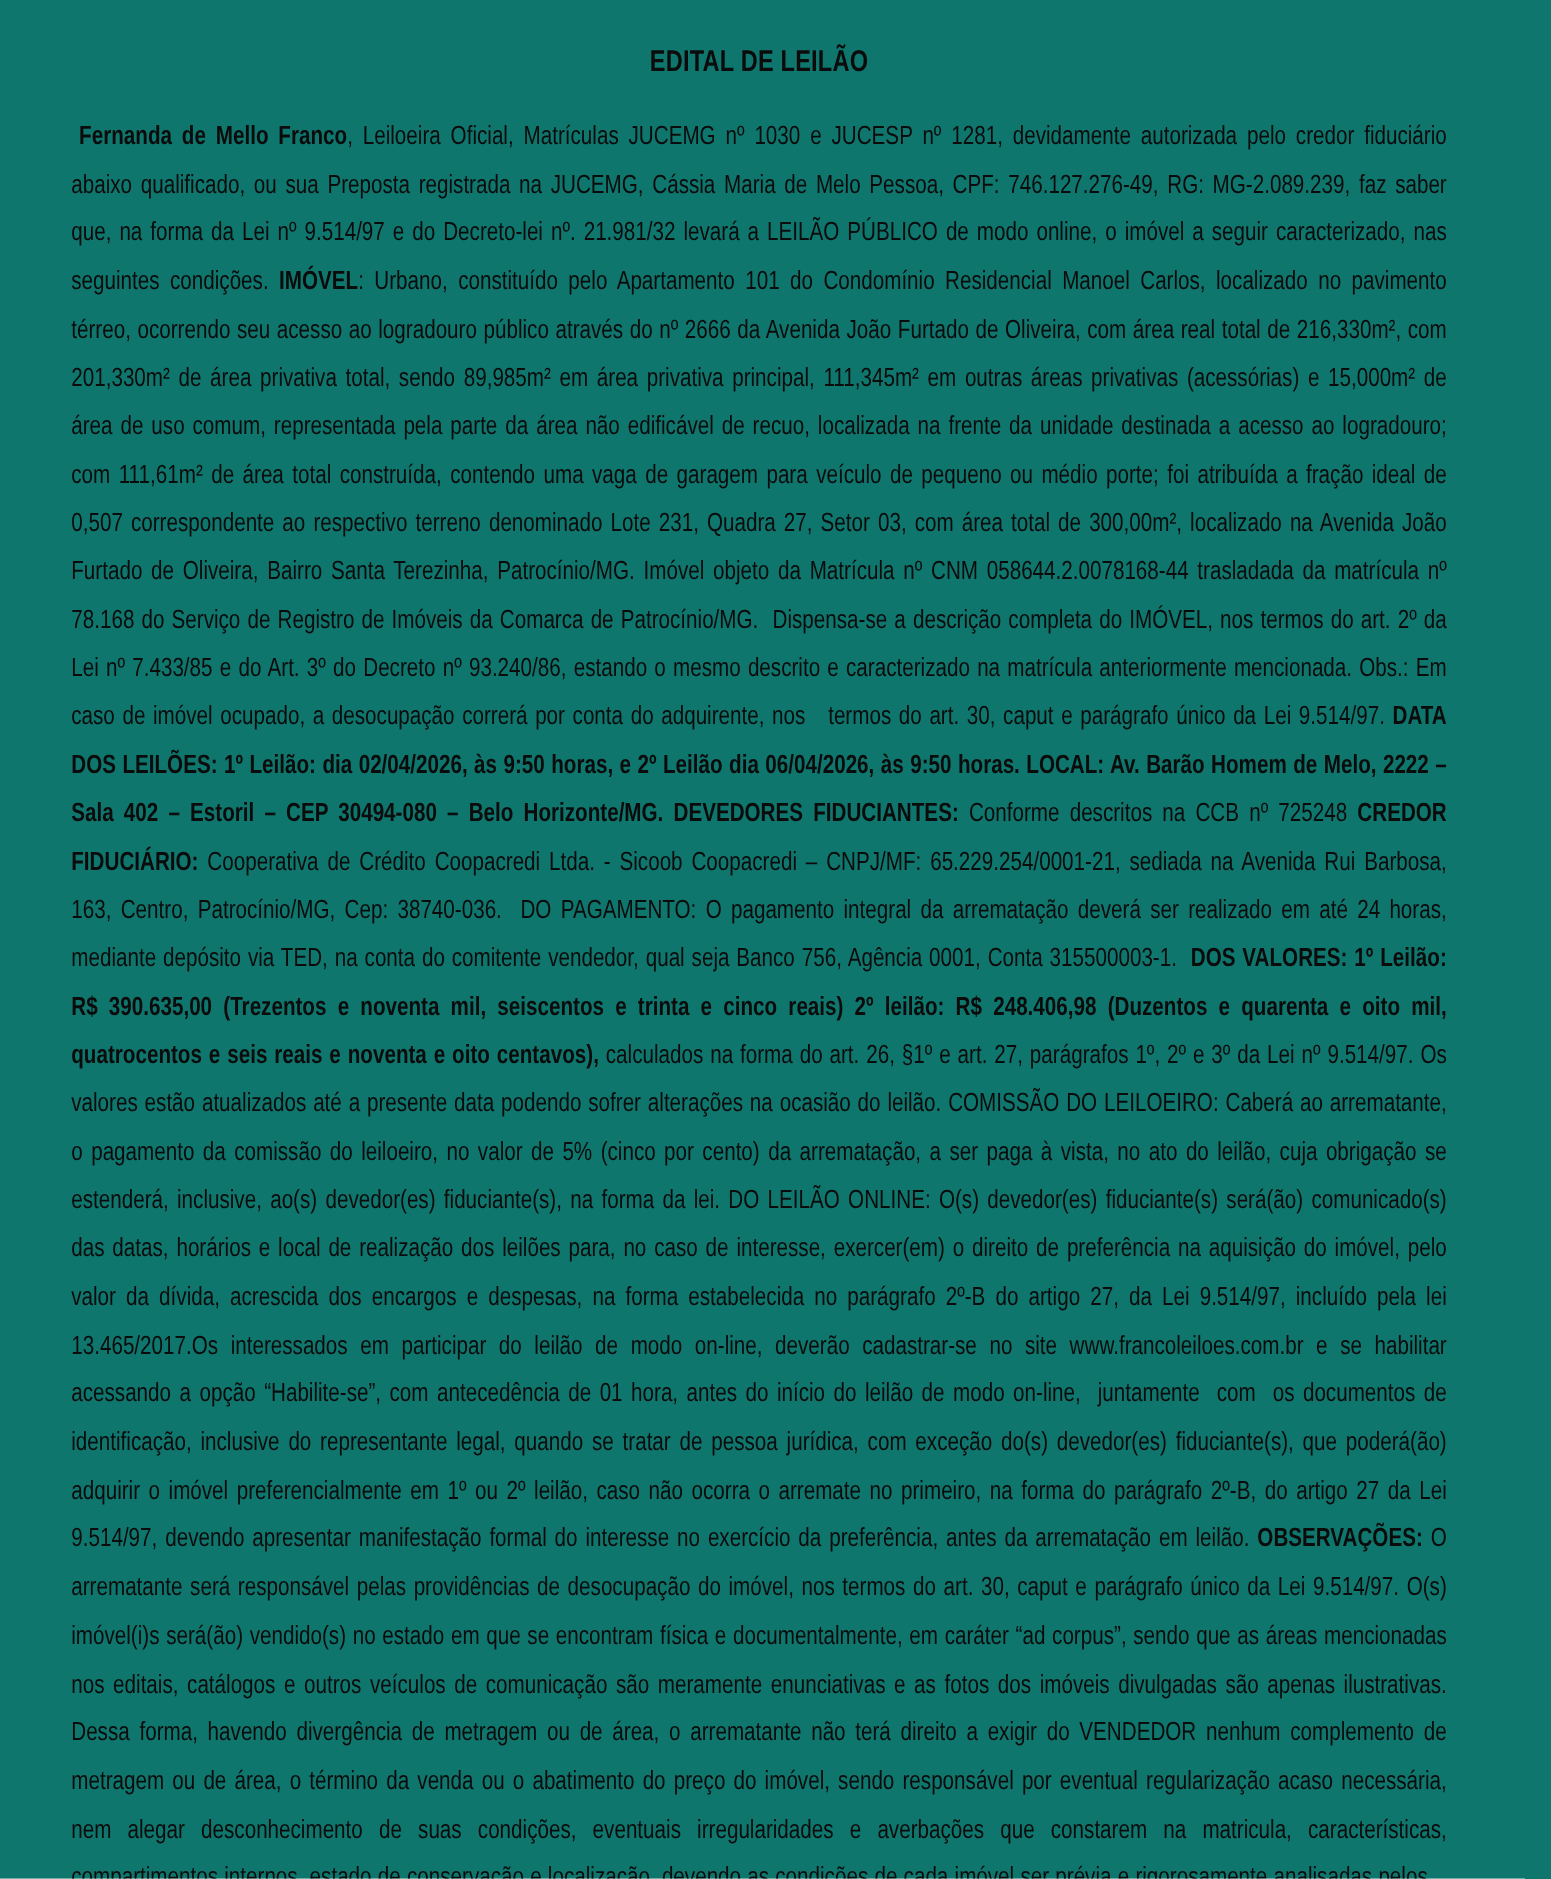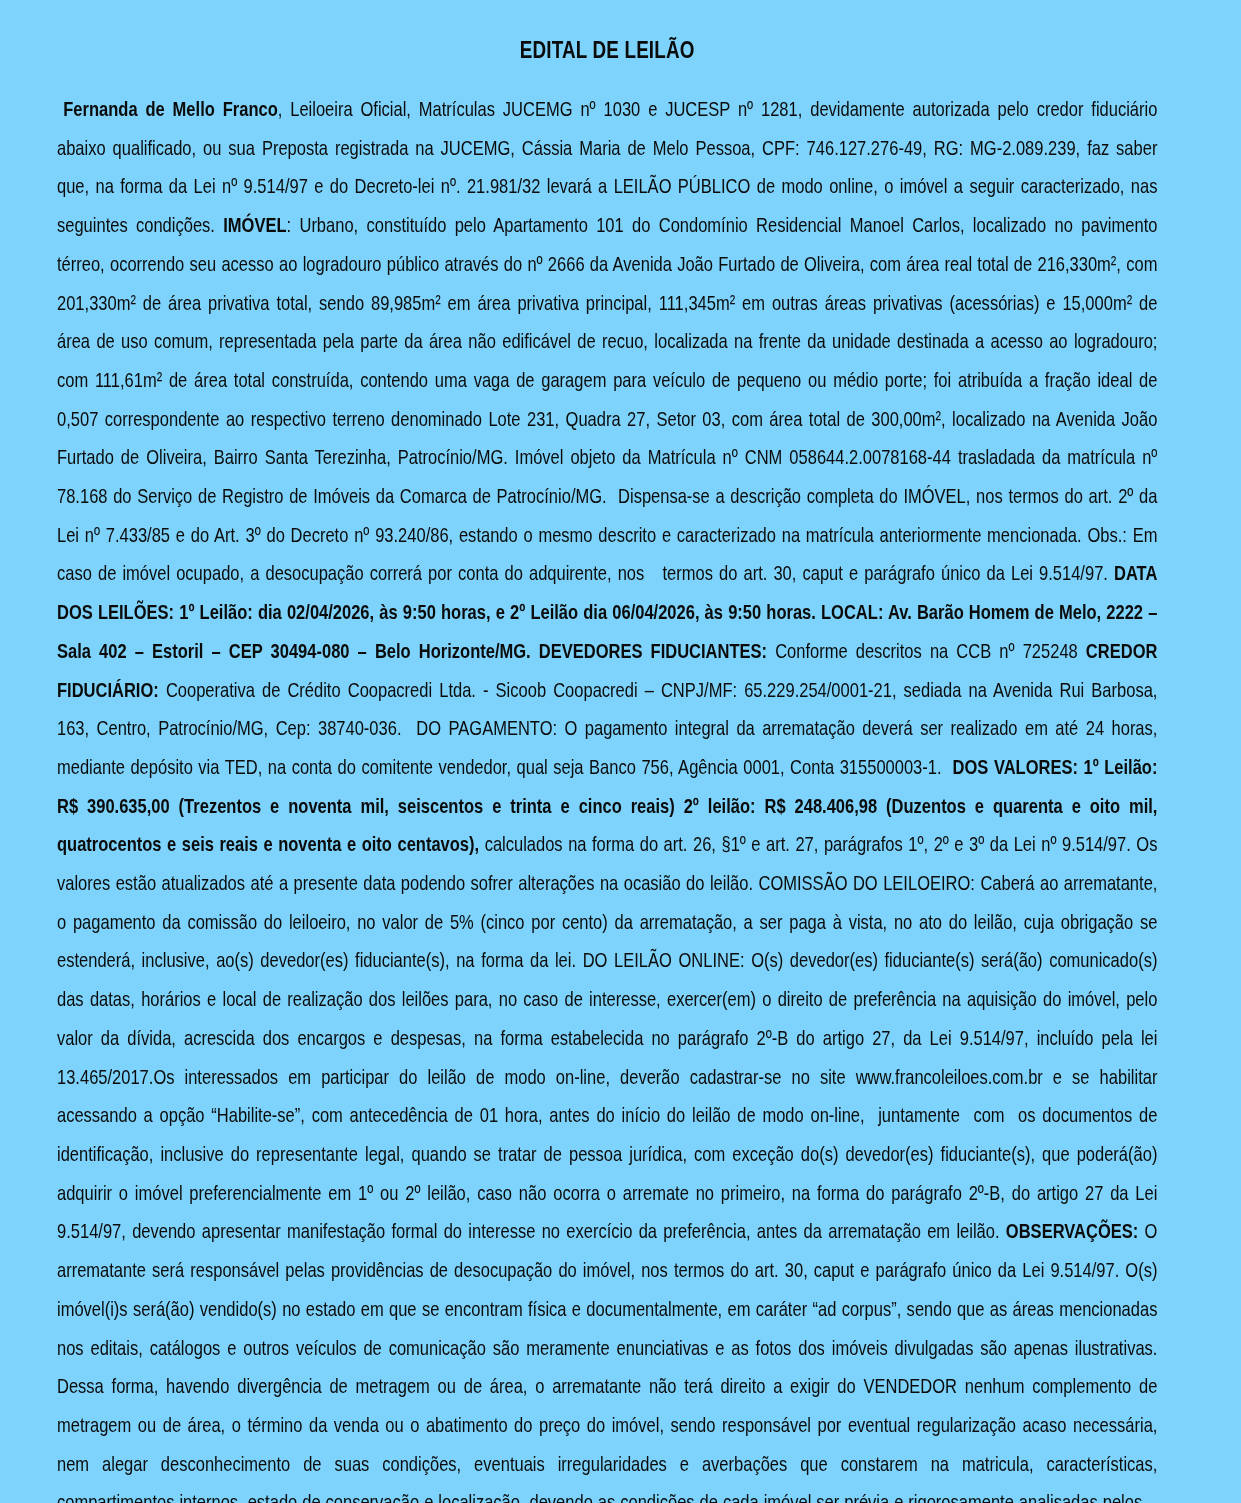--- a/index.html
+++ b/index.html
@@ -1,20 +1,20 @@
 <!DOCTYPE html>
 <html><head>
 <meta charset="utf-8">
 <style>
   html, body { margin: 0; padding: 0; background: #ffffff; }
   .page {
     position: relative;
     width: 1241px;
     height: 1503px;
-    background: #7dd3fc;
+    background: #0f766e;
     overflow: hidden;
     font-family: "Liberation Sans", sans-serif;
     color: #0b0b0b;
   }
   .content {
     position: absolute;
     left: 57px;
     top: 36px;
     width: 1400px;
     transform: scaleX(0.786);

